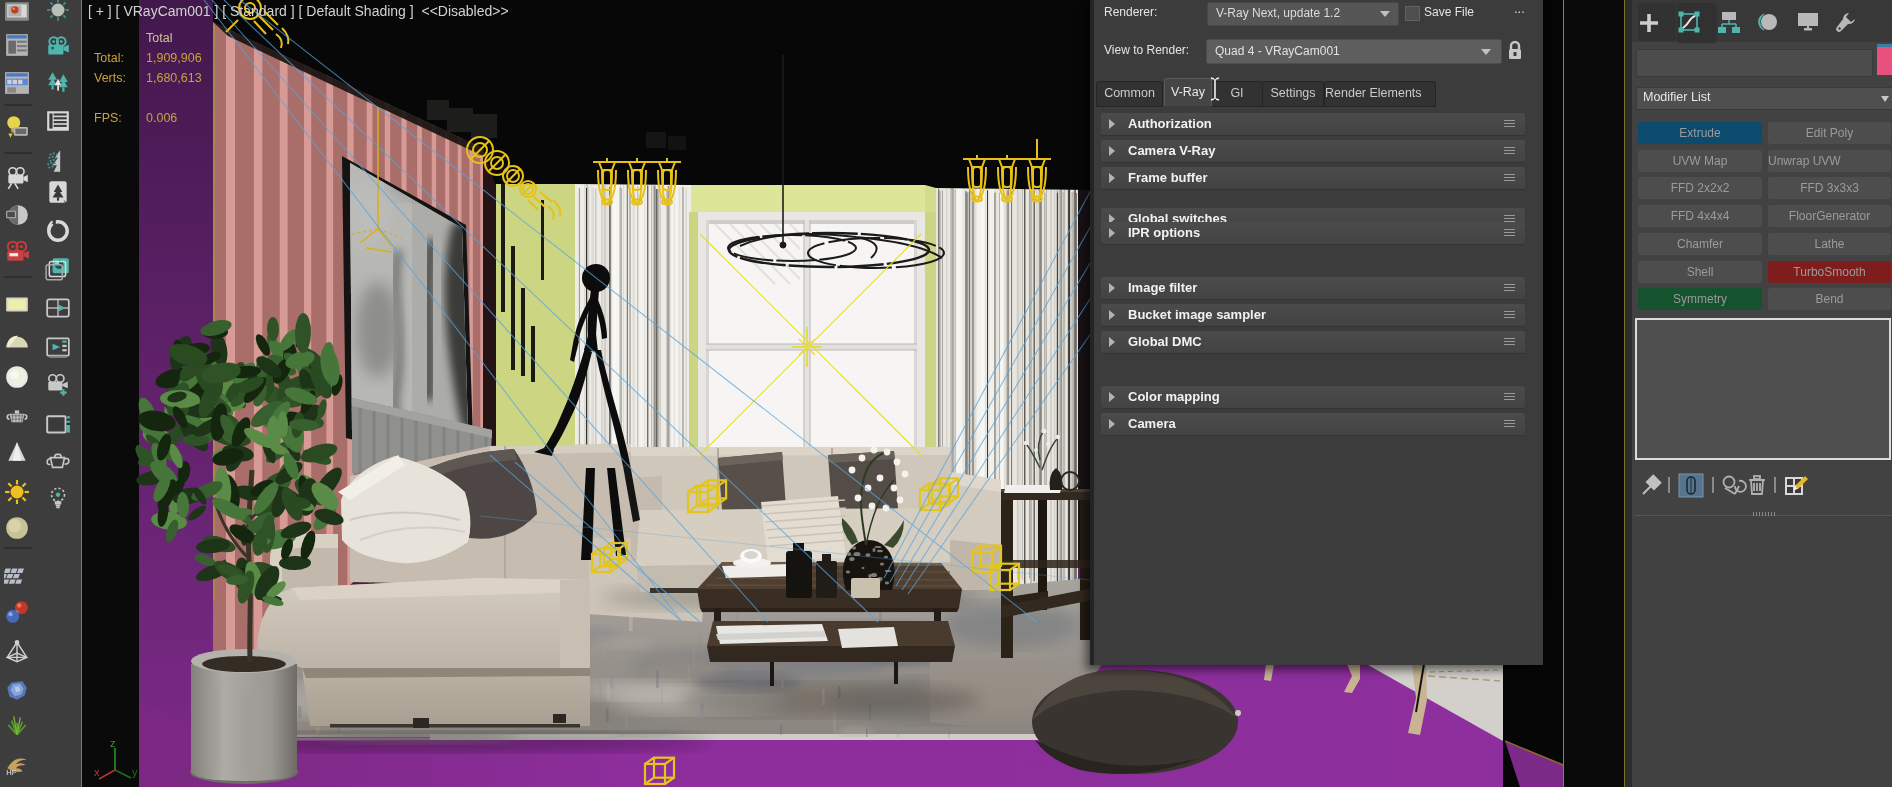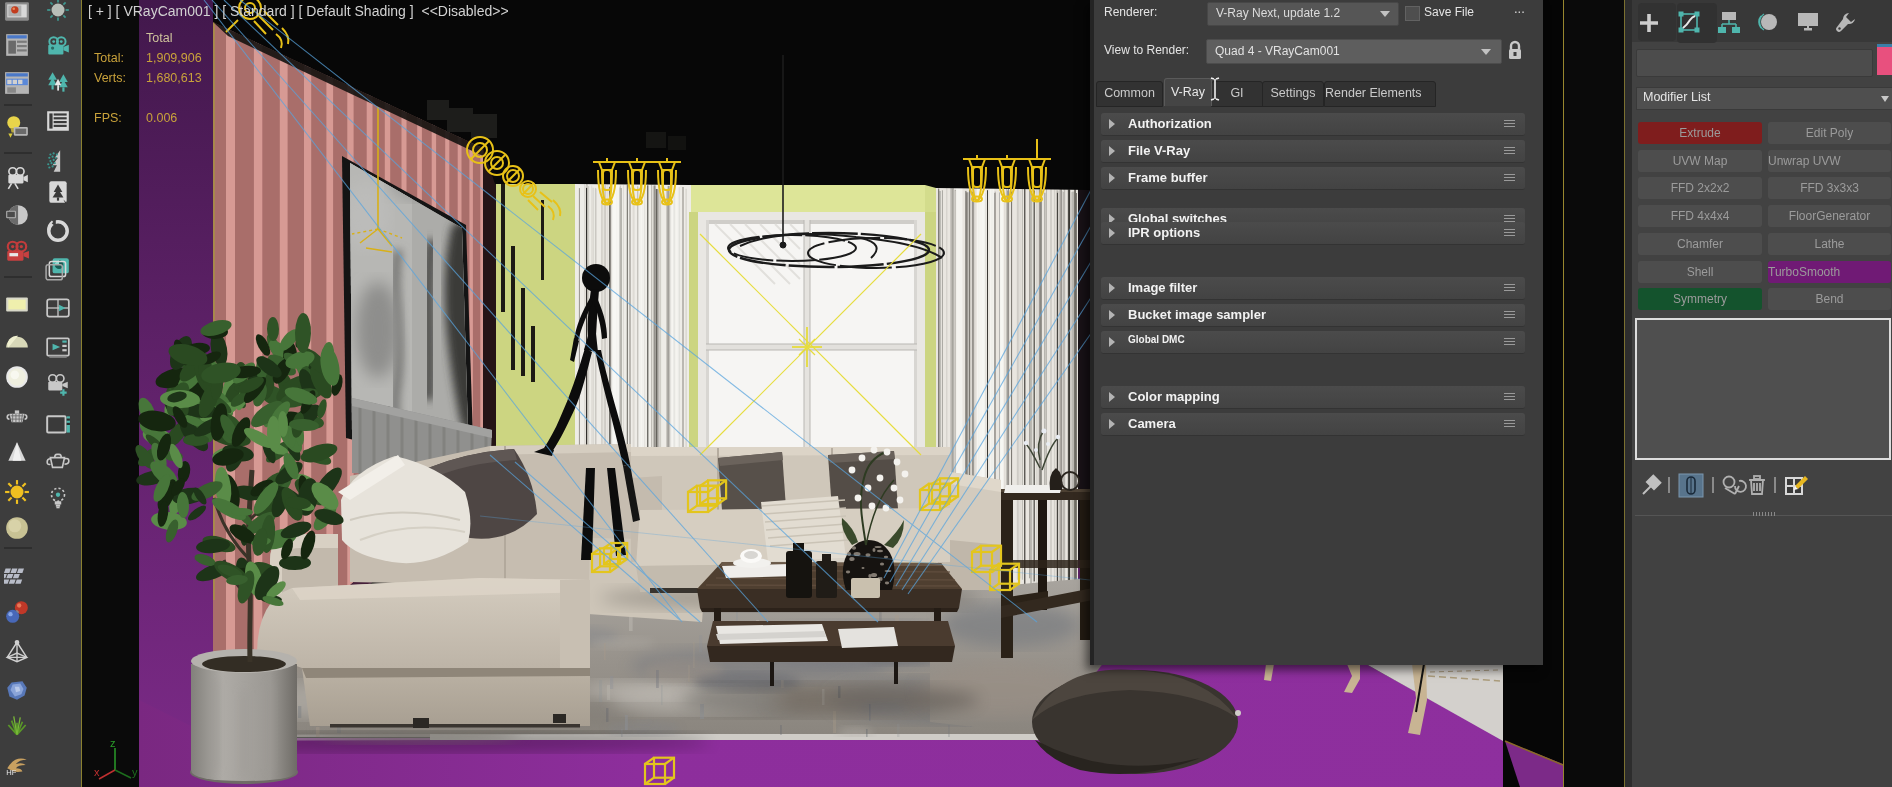--- a/index.html
+++ b/index.html
@@ -1306,21 +1306,21 @@
           <path d="M3,2 L6,3 M11,2 L8,3 M3,24 L6,23 M11,24 L8,23"></path>
         </g>
       </svg>
       <div style="position:absolute;left:7px;top:112.5px;width:424px;height:22px;background:linear-gradient(#4b4b4b,#434343);border-radius:3px;border-bottom:1px solid #333">
         <div style="position:absolute;left:8px;top:6px;width:0;height:0;border-top:5px solid transparent;border-bottom:5px solid transparent;border-left:6px solid #b4b4b4"></div>
         <div style="position:absolute;left:27px;top:3px;font-size:13px;font-weight:bold;color:#f2f2f2">Authorization</div>
         <div style="position:absolute;right:10px;top:7px;width:11px;height:8px;background:repeating-linear-gradient(#9a9a9a 0 1px,transparent 1px 3px)"></div>
       </div>
       <div style="position:absolute;left:7px;top:139.8px;width:424px;height:22px;background:linear-gradient(#4b4b4b,#434343);border-radius:3px;border-bottom:1px solid #333">
         <div style="position:absolute;left:8px;top:6px;width:0;height:0;border-top:5px solid transparent;border-bottom:5px solid transparent;border-left:6px solid #b4b4b4"></div>
-        <div style="position:absolute;left:27px;top:3px;font-size:13px;font-weight:bold;color:#f2f2f2">File V-Ray</div>
+        <div style="position:absolute;left:27px;top:3px;font-size:13px;font-weight:bold;color:#f2f2f2">Camera V-Ray</div>
         <div style="position:absolute;right:10px;top:7px;width:11px;height:8px;background:repeating-linear-gradient(#9a9a9a 0 1px,transparent 1px 3px)"></div>
       </div>
       <div style="position:absolute;left:7px;top:167.2px;width:424px;height:22px;background:linear-gradient(#4b4b4b,#434343);border-radius:3px;border-bottom:1px solid #333">
         <div style="position:absolute;left:8px;top:6px;width:0;height:0;border-top:5px solid transparent;border-bottom:5px solid transparent;border-left:6px solid #b4b4b4"></div>
         <div style="position:absolute;left:27px;top:3px;font-size:13px;font-weight:bold;color:#f2f2f2">Frame buffer</div>
         <div style="position:absolute;right:10px;top:7px;width:11px;height:8px;background:repeating-linear-gradient(#9a9a9a 0 1px,transparent 1px 3px)"></div>
       </div>
       <div style="position:absolute;left:7px;top:208px;width:424px;height:22px;background:linear-gradient(#4b4b4b,#434343);border-radius:3px;border-bottom:1px solid #333">
         <div style="position:absolute;left:8px;top:6px;width:0;height:0;border-top:5px solid transparent;border-bottom:5px solid transparent;border-left:6px solid #b4b4b4"></div>
         <div style="position:absolute;left:27px;top:3px;font-size:13px;font-weight:bold;color:#f2f2f2">Global switches</div>
@@ -1336,21 +1336,21 @@
         <div style="position:absolute;left:27px;top:3px;font-size:13px;font-weight:bold;color:#f2f2f2">Image filter</div>
         <div style="position:absolute;right:10px;top:7px;width:11px;height:8px;background:repeating-linear-gradient(#9a9a9a 0 1px,transparent 1px 3px)"></div>
       </div>
       <div style="position:absolute;left:7px;top:303.8px;width:424px;height:22px;background:linear-gradient(#4b4b4b,#434343);border-radius:3px;border-bottom:1px solid #333">
         <div style="position:absolute;left:8px;top:6px;width:0;height:0;border-top:5px solid transparent;border-bottom:5px solid transparent;border-left:6px solid #b4b4b4"></div>
         <div style="position:absolute;left:27px;top:3px;font-size:13px;font-weight:bold;color:#f2f2f2">Bucket image sampler</div>
         <div style="position:absolute;right:10px;top:7px;width:11px;height:8px;background:repeating-linear-gradient(#9a9a9a 0 1px,transparent 1px 3px)"></div>
       </div>
       <div style="position:absolute;left:7px;top:331.1px;width:424px;height:22px;background:linear-gradient(#4b4b4b,#434343);border-radius:3px;border-bottom:1px solid #333">
         <div style="position:absolute;left:8px;top:6px;width:0;height:0;border-top:5px solid transparent;border-bottom:5px solid transparent;border-left:6px solid #b4b4b4"></div>
-        <div style="position:absolute;left:27px;top:3px;font-size:10px;font-weight:bold;color:#f2f2f2">Global DMC</div>
+        <div style="position:absolute;left:27px;top:3px;font-size:13px;font-weight:bold;color:#f2f2f2">Global DMC</div>
         <div style="position:absolute;right:10px;top:7px;width:11px;height:8px;background:repeating-linear-gradient(#9a9a9a 0 1px,transparent 1px 3px)"></div>
       </div>
       <div style="position:absolute;left:7px;top:385.8px;width:424px;height:22px;background:linear-gradient(#4b4b4b,#434343);border-radius:3px;border-bottom:1px solid #333">
         <div style="position:absolute;left:8px;top:6px;width:0;height:0;border-top:5px solid transparent;border-bottom:5px solid transparent;border-left:6px solid #b4b4b4"></div>
         <div style="position:absolute;left:27px;top:3px;font-size:13px;font-weight:bold;color:#f2f2f2">Color mapping</div>
         <div style="position:absolute;right:10px;top:7px;width:11px;height:8px;background:repeating-linear-gradient(#9a9a9a 0 1px,transparent 1px 3px)"></div>
       </div>
       <div style="position:absolute;left:7px;top:413.1px;width:424px;height:22px;background:linear-gradient(#4b4b4b,#434343);border-radius:3px;border-bottom:1px solid #333">
         <div style="position:absolute;left:8px;top:6px;width:0;height:0;border-top:5px solid transparent;border-bottom:5px solid transparent;border-left:6px solid #b4b4b4"></div>
         <div style="position:absolute;left:27px;top:3px;font-size:13px;font-weight:bold;color:#f2f2f2">Camera</div>
@@ -1397,32 +1397,32 @@
         <path d="M14,2 A6,6 0 0,0 8,8 L2,16 A2.5,2.5 0 0,0 6,20 L13,13 A6,6 0 0,0 20,8 L16,11 L11,6 L14,2 Z" fill="#b8b8b8"></path>
         <circle cx="4.5" cy="17.5" r="1.2" fill="#3a3a3a"></circle>
       </svg>
       <div style="position:absolute;left:11px;top:49px;width:235px;height:26px;background:#4c4c4c;border:1px solid #3a3a3a;border-radius:2px"></div>
       <div style="position:absolute;left:252px;top:44px;width:15px;height:3px;background:#3a7ea8"></div>
       <div style="position:absolute;left:252px;top:47px;width:15px;height:28px;background:#e8507e"></div>
       <div style="position:absolute;left:11px;top:87px;width:256px;height:21px;background:#4f4f4f;border:1px solid #3a3a3a">
         <div style="position:absolute;left:6px;top:2px;font-size:12.5px;color:#e6e6e6">Modifier List</div>
         <div style="position:absolute;right:4px;top:8px;width:0;height:0;border-left:4.5px solid transparent;border-right:4.5px solid transparent;border-top:6px solid #c8c8c8"></div>
       </div>
-      <div style="position:absolute;left:13px;top:122px;width:124px;height:22px;background:#7f1d1d;border-radius:3px;text-align:center;font-size:12px;color:#9b9b9b;line-height:22px;overflow:hidden">Extrude</div>
+      <div style="position:absolute;left:13px;top:122px;width:124px;height:22px;background:#0c4a6e;border-radius:3px;text-align:center;font-size:12px;color:#9b9b9b;line-height:22px;overflow:hidden">Extrude</div>
       <div style="position:absolute;left:143px;top:122px;width:123px;height:22px;background:#4d4d4d;border-radius:3px;text-align:center;font-size:12px;color:#9b9b9b;line-height:22px;overflow:hidden">Edit Poly</div>
       <div style="position:absolute;left:13px;top:149.7px;width:124px;height:22px;background:#4d4d4d;border-radius:3px;text-align:center;font-size:12px;color:#9b9b9b;line-height:22px;overflow:hidden">UVW Map</div>
       <div style="position:absolute;left:143px;top:149.7px;width:123px;height:22px;background:#4d4d4d;border-radius:3px;text-align:left;font-size:12px;color:#9b9b9b;line-height:22px;overflow:hidden">Unwrap UVW</div>
       <div style="position:absolute;left:13px;top:177.39999999999998px;width:124px;height:22px;background:#4d4d4d;border-radius:3px;text-align:center;font-size:12px;color:#9b9b9b;line-height:22px;overflow:hidden">FFD 2x2x2</div>
       <div style="position:absolute;left:143px;top:177.39999999999998px;width:123px;height:22px;background:#4d4d4d;border-radius:3px;text-align:center;font-size:12px;color:#9b9b9b;line-height:22px;overflow:hidden">FFD 3x3x3</div>
       <div style="position:absolute;left:13px;top:205.09999999999997px;width:124px;height:22px;background:#4d4d4d;border-radius:3px;text-align:center;font-size:12px;color:#9b9b9b;line-height:22px;overflow:hidden">FFD 4x4x4</div>
       <div style="position:absolute;left:143px;top:205.09999999999997px;width:123px;height:22px;background:#4d4d4d;border-radius:3px;text-align:center;font-size:12px;color:#9b9b9b;line-height:22px;overflow:hidden">FloorGenerator</div>
       <div style="position:absolute;left:13px;top:232.79999999999995px;width:124px;height:22px;background:#4d4d4d;border-radius:3px;text-align:center;font-size:12px;color:#9b9b9b;line-height:22px;overflow:hidden">Chamfer</div>
       <div style="position:absolute;left:143px;top:232.79999999999995px;width:123px;height:22px;background:#4d4d4d;border-radius:3px;text-align:center;font-size:12px;color:#9b9b9b;line-height:22px;overflow:hidden">Lathe</div>
       <div style="position:absolute;left:13px;top:260.49999999999994px;width:124px;height:22px;background:#4d4d4d;border-radius:3px;text-align:center;font-size:12px;color:#9b9b9b;line-height:22px;overflow:hidden">Shell</div>
-      <div style="position:absolute;left:143px;top:260.49999999999994px;width:123px;height:22px;background:#701a75;border-radius:3px;font-size:12px;color:#9b9b9b;line-height:22px;overflow:hidden">TurboSmooth</div>
+      <div style="position:absolute;left:143px;top:260.49999999999994px;width:123px;height:22px;background:#7f1d1d;border-radius:3px;text-align:center;font-size:12px;color:#9b9b9b;line-height:22px;overflow:hidden">TurboSmooth</div>
       <div style="position:absolute;left:13px;top:288.19999999999993px;width:124px;height:22px;background:#14532d;border-radius:3px;text-align:center;font-size:12px;color:#9b9b9b;line-height:22px;overflow:hidden">Symmetry</div>
       <div style="position:absolute;left:143px;top:288.19999999999993px;width:123px;height:22px;background:#4d4d4d;border-radius:3px;text-align:center;font-size:12px;color:#9b9b9b;line-height:22px;overflow:hidden">Bend</div>
       <div style="position:absolute;left:10px;top:318px;width:256px;height:142px;background:#4f4f4f;border:2px solid #dcdcdc;box-sizing:border-box"></div>
       <svg style="position:absolute;left:14px;top:472px" width="200" height="26" viewBox="0 0 200 26">
         <g stroke="#c0c0c0" stroke-width="2" fill="#c0c0c0">
           <line x1="4" y1="22" x2="12" y2="14"></line>
           <rect x="10" y="6" width="10" height="9" transform="rotate(45 15 10)"></rect>
         </g>
         <line x1="30" y1="5" x2="30" y2="21" stroke="#8a8a8a" stroke-width="2"></line>
         <rect x="40" y="2" width="24" height="23" fill="#58748c" stroke="#7a96ae" stroke-width="1"></rect>

